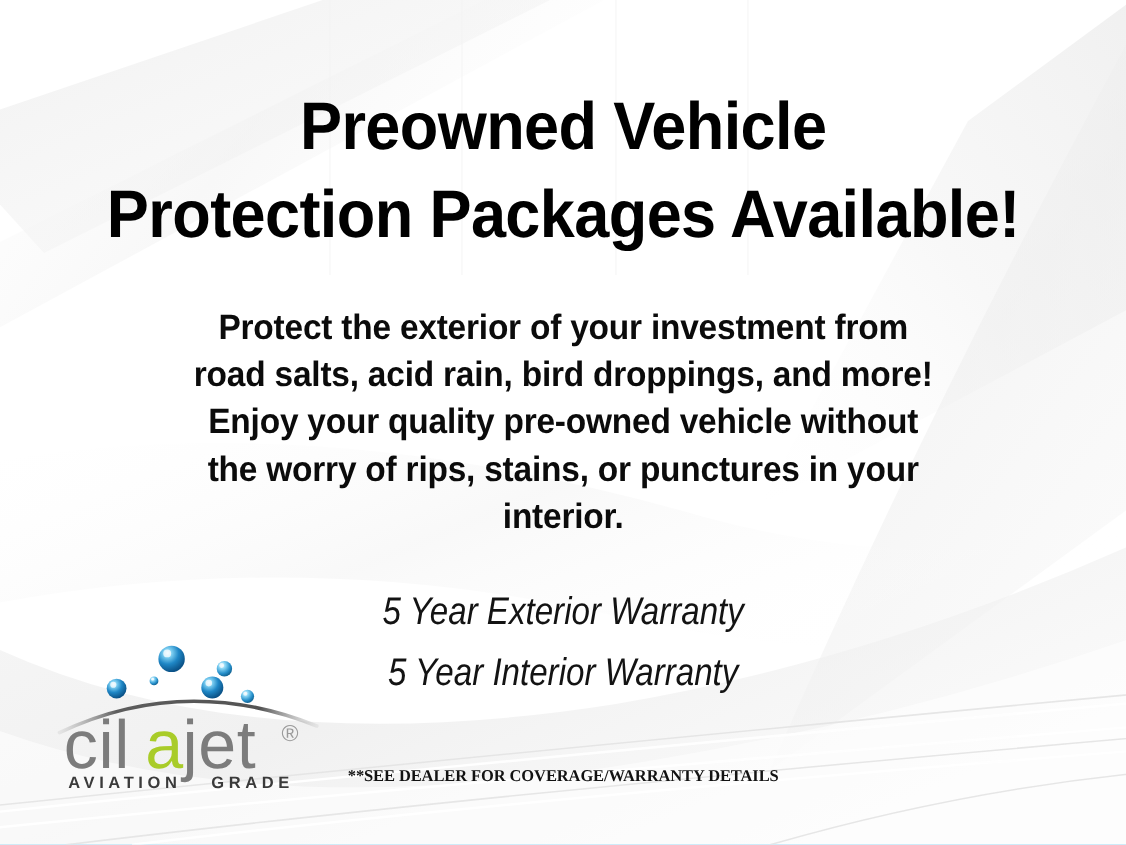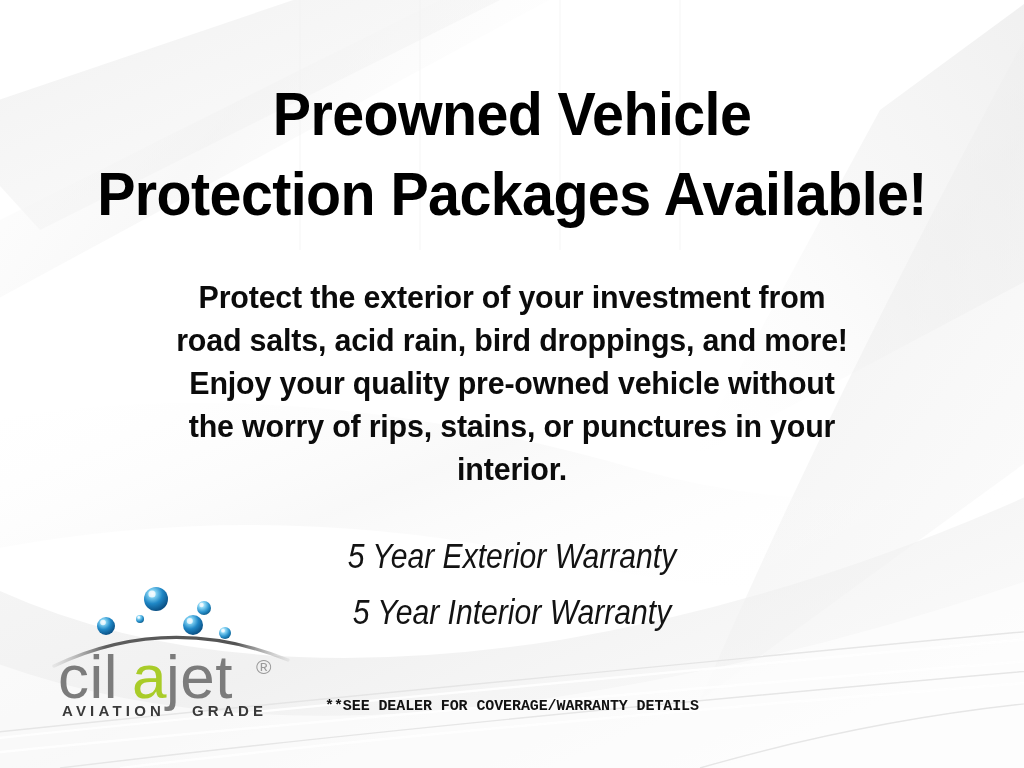--- a/index.html
+++ b/index.html
@@ -92,21 +92,21 @@
   }
   .warranty .wr-line { display: block; white-space: nowrap; }
 
   .disclaimer {
     position: absolute;
     top: 698px;
     left: 0;
     width: 1024px;
     text-align: center;
     color: #121212;
-    font-family: Liberation Mono, monospace;
+    font-family: Liberation Serif, serif;
     font-weight: bold;
     font-size: 15px;
     letter-spacing: -0.1px;
     white-space: nowrap;
   }
 
   
   .logo {
     position: absolute;
     left: 48px;

